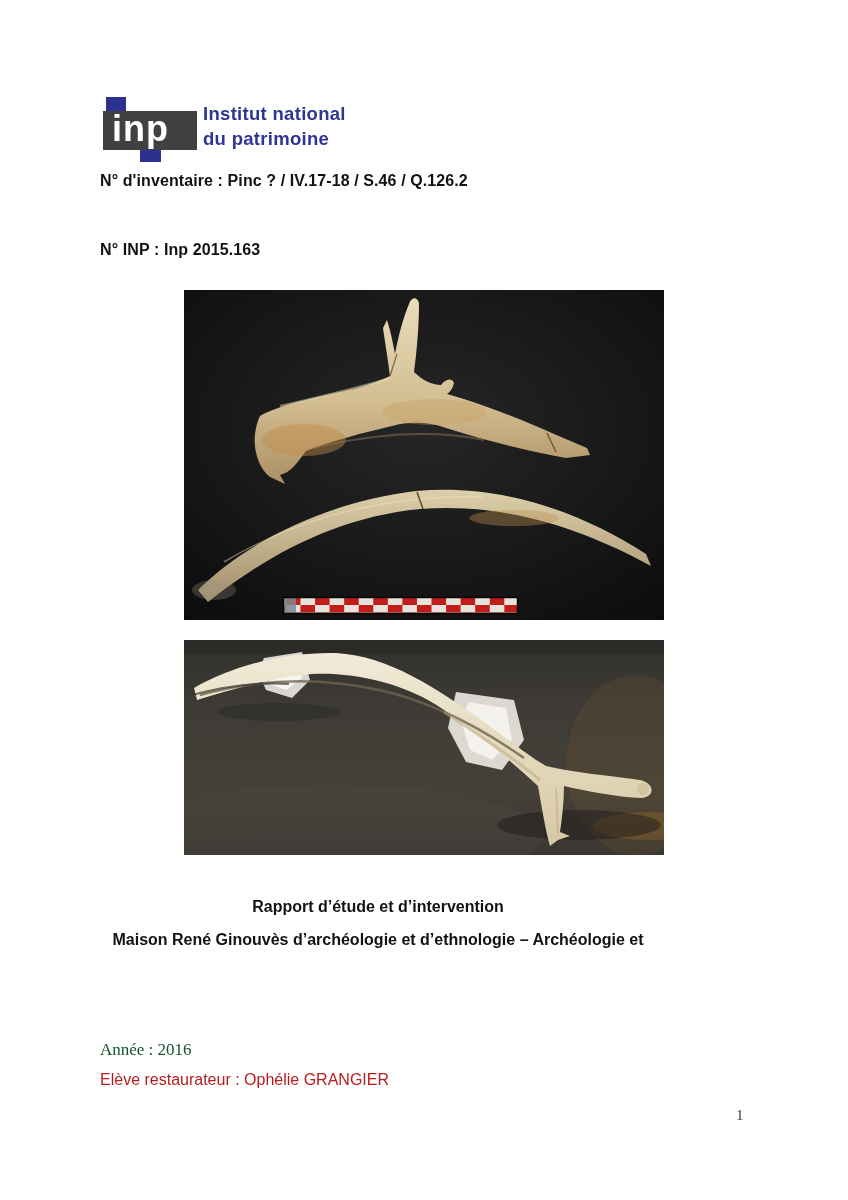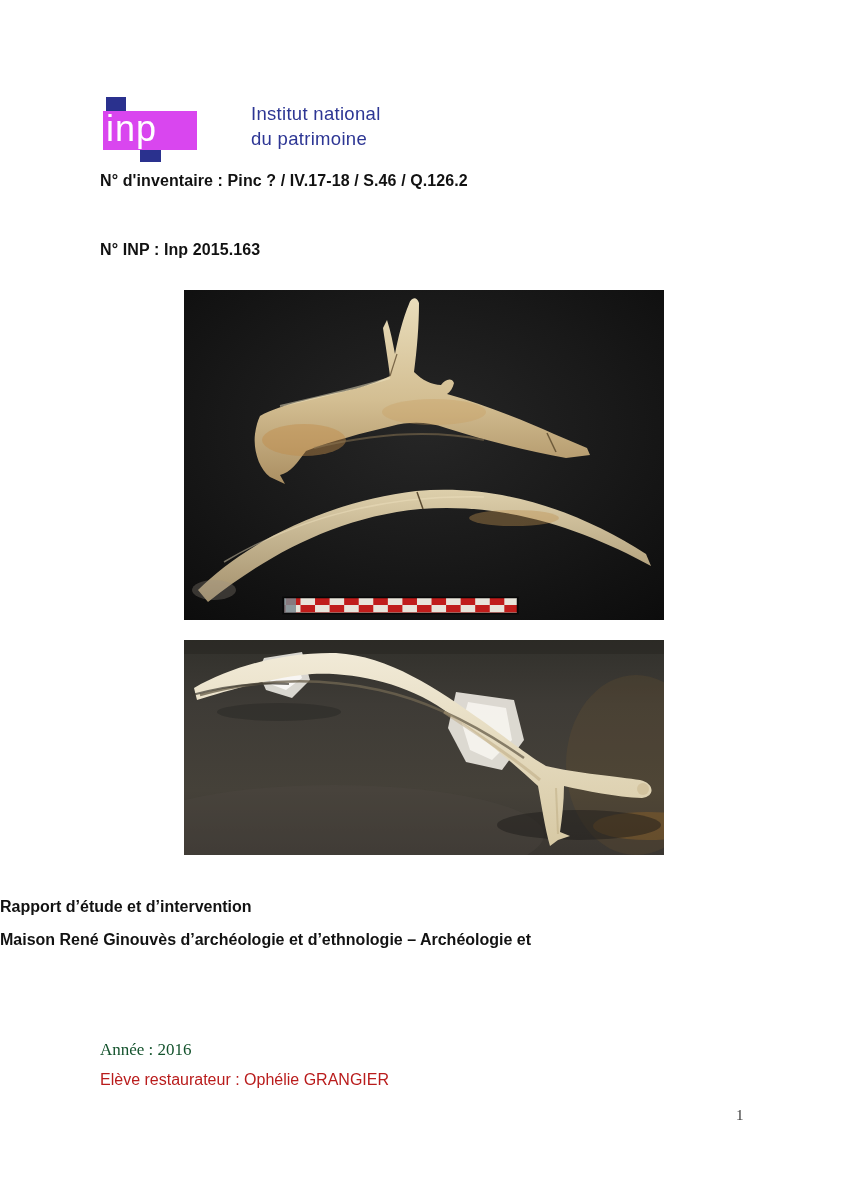--- a/index.html
+++ b/index.html
@@ -6,39 +6,39 @@
   body{
     width:848px;height:1200px;background:#ffffff;position:relative;
     font-family:"Liberation Sans","DejaVu Sans",sans-serif;color:#111;
     overflow:hidden;
   }
   .abs{position:absolute;}
 
   
   .inp-logo{left:103px;top:97px;width:96px;height:68px;}
   .inp-tab-top{position:absolute;left:3px;top:0;width:20px;height:16px;background:#2a318e;}
-  .inp-main{position:absolute;left:0;top:14px;width:94px;height:39px;background:#d946ef;
-    color:#fff;font-weight:400;font-size:36px;line-height:36px;padding-left:3px;
+  .inp-main{position:absolute;left:0;top:14px;width:94px;height:39px;background:#404040;
+    color:#fff;font-weight:700;font-size:36px;line-height:36px;padding-left:9px;
     letter-spacing:1px;box-sizing:border-box;}
   .inp-tab-bottom{position:absolute;left:37px;top:53px;width:21px;height:12px;background:#2a318e;}
   .inp-wordmark{left:203px;top:101px;color:#2d3694;font-size:18.5px;line-height:25px;
-    font-weight:400;letter-spacing:0.3px;margin-left:48px;}
+    font-weight:700;letter-spacing:0.3px;}
 
   
   .inv-line{left:100px;font-weight:700;font-size:16px;color:#121212;letter-spacing:0.1px;text-align:center;}
   .inv-1{top:172px;}
   .inv-2{top:205px;margin-top:36px;}
 
   
   .photo{display:block;}
   .photo-1{left:184px;top:290px;width:480px;height:330px;}
   .photo-2{left:184px;top:640px;width:480px;height:215px;}
 
   
-  .title-block{left:0;top:890px;width:756px;font-weight:700;
+  .title-block{left:0;top:890px;width:756px;text-align:center;font-weight:700;
     font-size:16px;line-height:33px;color:#121212;}
   .title-block .italic{font-style:italic;}
 
   
   .year-line{left:100px;top:1040px;font-family:"Liberation Serif","DejaVu Serif",serif;
     font-size:17px;color:#14532d;}
   .restorer-line{left:100px;top:1071px;font-size:16px;color:#b91c1c;}
   .page-number{left:736px;top:1107px;font-family:"Liberation Serif","DejaVu Serif",serif;
     font-size:15px;color:#3a3a3a;}
 </style>

